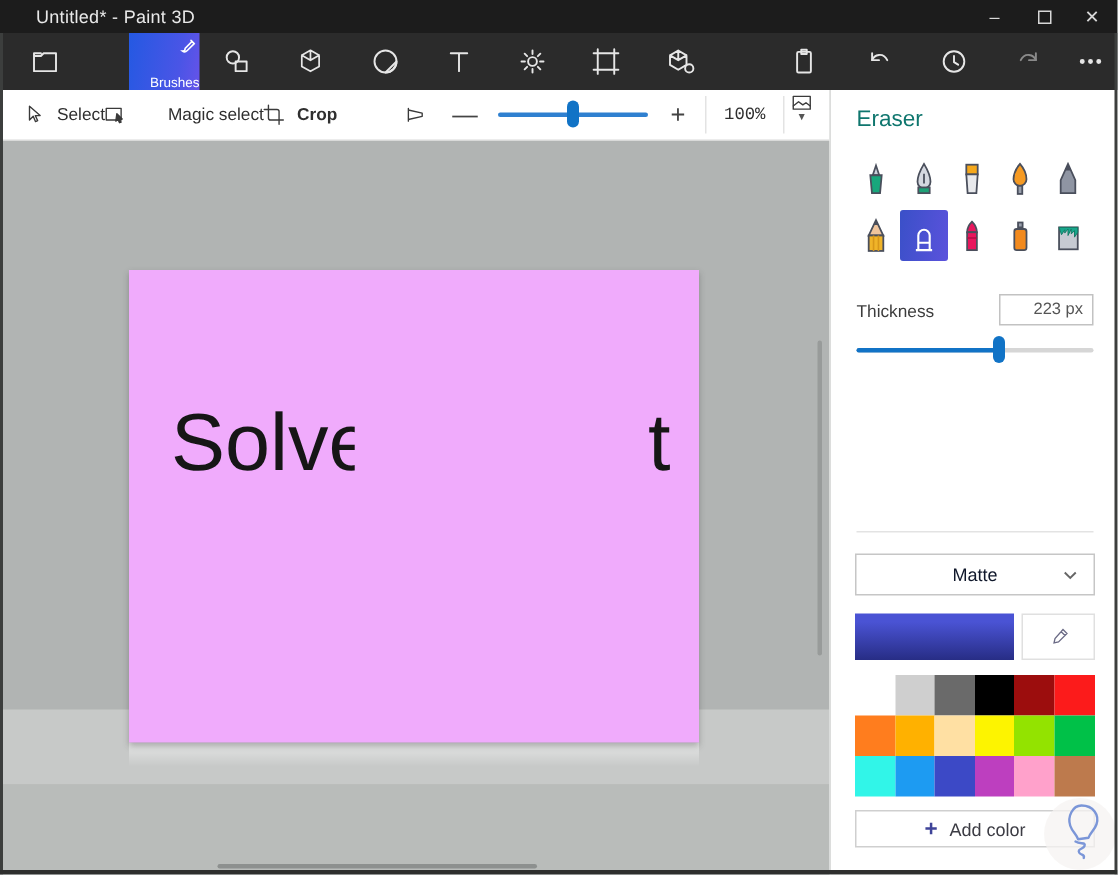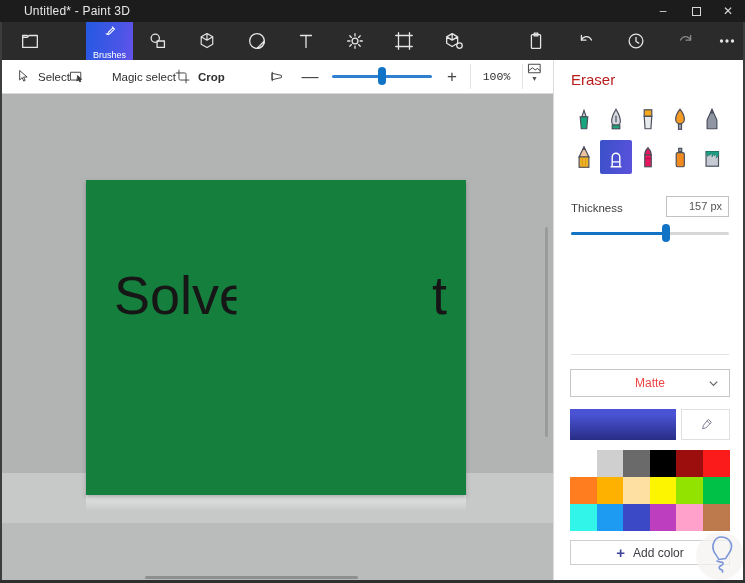--- a/index.html
+++ b/index.html
@@ -15,21 +15,21 @@
   #btn-min{ right:66px; } #btn-max{ right:33px; } #btn-close{ right:1px; }
   .max-glyph{ width:9px; height:9px; border:1px solid #d8d8d8; display:block; }
 
   
   .toolbar { position:absolute; left:0; top:22px; width:745px; height:38px; background:#2b2b2b; }
   .tool-btn { position:absolute; top:1px; width:36px; height:36px; display:flex; align-items:center; justify-content:center; }
   .tool-btn svg { width:22px; height:22px; stroke:#e6e6e6; fill:none; stroke-width:1.4; stroke-linecap:round; stroke-linejoin:round; }
   .tool-btn.dim svg { stroke:#8a8a8a; }
   .brushes-tile { position:absolute; left:86px; top:0; width:47px; height:38px;
       background:linear-gradient(100deg,#2459e2 0%,#4a55e6 70%,#6653e9 100%);
-      display:flex; flex-direction:column; align-items:center; justify-content:center; gap:11px; }
+      display:flex; flex-direction:column; align-items:flex-end; justify-content:center; gap:11px; }
   .brushes-tile svg { width:17px; height:17px; stroke:#fff; fill:none; stroke-width:1.5; stroke-linecap:round; }
   .brushes-tile .lbl { color:#fff; font-size:9px; }
 
   
   .subtoolbar { position:absolute; left:0; top:60px; width:553px; height:34px; background:#fff; border-bottom:1px solid #d9dad9; }
   .sub-item { position:absolute; top:0; height:33px; display:flex; align-items:center; gap:7px; color:#2f2f2f; font-size:11.5px; }
   .sub-item svg { width:17px; height:17px; stroke:#3a3a3a; fill:none; stroke-width:1.3; stroke-linecap:round; stroke-linejoin:round; }
   #it-select{ left:14px;align-items:center; } #it-magic{ left:68px;gap:27px; } #it-crop{ left:174px;font-weight:bold; } #it-persp{ left:268px; }
   #zoom-out{ left:300px; width:20px; justify-content:center; font-size:17px; color:#444; }
   #zoom-in{ left:442px; width:20px; justify-content:center; font-size:17px; color:#444; }
@@ -37,53 +37,53 @@
   .zoom-handle { position:absolute; top:-8px; width:8px; height:18px; background:#1173c6; border-radius:4px; }
   .sep { position:absolute; top:4px; width:1px; height:25px; background:#e3e3e3; }
   .zoom-box { position:absolute; left:471px; top:0; width:51px; height:33px; display:flex; align-items:center; justify-content:center; font-size:11.5px; color:#2f2f2f;font-family:Liberation Mono, monospace; }
   #it-image { left:526px; flex-direction:column; gap:0; }
   #it-image .caret { font-size:7px; color:#555; line-height:3px; }
 
   
   .workspace { position:absolute; left:0; top:94px; width:553px; height:489px; background:#b1b4b3; overflow:hidden; }
   .floor-band { position:absolute; left:0; top:379px; width:553px; height:50px; background:#c7c9c8; }
   .floor-low  { position:absolute; left:0; top:429px; width:553px; height:60px; background:#b9bcba; }
-  .canvas { position:absolute; left:86px; top:86px; width:380px; height:315px; background:#15803d; box-shadow:0 2px 4px rgba(60,60,60,.35); }
+  .canvas { position:absolute; left:86px; top:86px; width:380px; height:315px; background:#f0abfc; box-shadow:0 2px 4px rgba(60,60,60,.35); }
   .canvas-text { position:absolute; left:28px; top:88px; font-size:54px; font-weight:300; color:#161616; line-height:1; letter-spacing:0; }
   .clip-e { display:inline-block; clip-path:inset(-4px 42% -4px 0); }
   .canvas-text-t { position:absolute; left:346px; top:88px; font-size:54px; font-weight:300; color:#161616; line-height:1; }
   .reflection { position:absolute; left:86px; top:401px; width:380px; height:16px;
                 background:linear-gradient(180deg,rgba(255,255,255,.55),rgba(255,255,255,0)); }
   .v-scroll { position:absolute; left:545px; top:133px; width:3px; height:210px; background:#989b9a; border-radius:2px; }
   .h-scroll { position:absolute; left:145px; top:482px; width:213px; height:3px; background:#8d908f; border-radius:2px; }
 
   
   .edge-left { position:absolute; left:0; top:22px; width:2px; height:561px; background:#3c3e3d; }
   .edge-right { position:absolute; right:0; top:22px; width:2px; height:561px; background:#3c3e3d; }
   .edge-bottom { position:absolute; left:0; top:580px; width:745px; height:3px; background:#2e2f2e; z-index:50; }
 
   
   .panel { position:absolute; left:553px; top:60px; width:192px; height:523px; background:#fff; border-left:1px solid #dcdddc; }
-  .panel-title { position:absolute; left:17px; top:11px; font-size:15px; color:#b91c1c; }
+  .panel-title { position:absolute; left:17px; top:11px; font-size:15px; color:#0f766e; }
   .brush-grid { position:absolute; left:14px; top:42px; width:166px; display:grid; grid-template-columns:repeat(5,32px); grid-auto-rows:38px; column-gap:0; }
   .brush { width:32px; height:34px; display:flex; align-items:center; justify-content:center; }
   .brush svg { width:26px; height:26px; }
   .brush.selected { background:linear-gradient(100deg,#3a50c8,#5b52dc); border-radius:2px; }
 
   .thick-label { position:absolute; left:17px; top:142px; font-size:11.5px; color:#3d3d3d; }
   .thick-input { position:absolute; left:112px; top:136px; width:63px; height:21px; border:1px solid #c2c2c2; background:#fff;
                  font-size:11px; color:#555; text-align:right; padding-right:6px; line-height:19px; }
   .thick-slider { position:absolute; left:17px; top:172px; width:158px; height:3px; background:#d6d6d6; border-radius:2px; }
   .thick-fill { position:absolute; left:0; top:0; height:3px; background:#1173c6; border-radius:2px; }
   .thick-handle { position:absolute; top:-8px; width:8px; height:18px; background:#1173c6; border-radius:4px; }
 
   .panel-divider { position:absolute; left:17px; top:294px; width:158px; height:1px; background:#e3e3e3; }
 
   .matte-select { position:absolute; left:16px; top:309px; width:160px; height:28px; border:1px solid #c6c6c6;
-                  display:flex; align-items:center; justify-content:center; font-size:12px; color:#ef4444; }
+                  display:flex; align-items:center; justify-content:center; font-size:12px; color:#0f172a; }
   .matte-select .chev { position:absolute; right:10px; top:8px; }
   .matte-select svg { width:11px; height:11px; stroke:#666; fill:none; stroke-width:1.4; }
 
   .swatch-current { position:absolute; left:16px; top:349px; width:106px; height:31px; }
   .eyedropper-btn { position:absolute; left:127px; top:349px; width:49px; height:31px; border:1px solid #e0e0e0;
                     display:flex; align-items:center; justify-content:center; }
   .eyedropper-btn svg { width:16px; height:16px; stroke:#6a6a85; fill:none; stroke-width:1.3; stroke-linecap:round; }
 
   .palette { position:absolute; left:16px; top:390px; width:160px; display:grid; grid-template-columns:repeat(6,26.6px); grid-auto-rows:27px; }
   .swatch-cell { width:26.6px; height:27px; }
@@ -312,21 +312,21 @@
       </div>
       <div class="brush">
         <svg viewBox="0 0 24 24">
             <rect x="6.5" y="7" width="11.5" height="13.5" fill="#c6cad2" stroke="#4a4f5c" stroke-width="1.1"></rect>
             <path d="M6.5 7h11.5v3l-2 3v-4l-2 2v-3l-2 4v-4l-2 2.5V8.5l-2 3z" fill="#18a78b" stroke="#157a66" stroke-width=".6"></path>
           </svg>
       </div>
     </div>
 
     <div class="thick-label">Thickness</div>
-    <div class="thick-input">157 px</div>
+    <div class="thick-input">223 px</div>
     <div class="thick-slider">
       <div class="thick-fill" style="width: 60%;"></div>
       <div class="thick-handle" style="left: calc(60% - 4px);"></div>
     </div>
 
     <div class="panel-divider"></div>
 
     <div class="matte-select">
       <span>Matte</span>
       <span class="chev"><svg viewBox="0 0 12 12">

